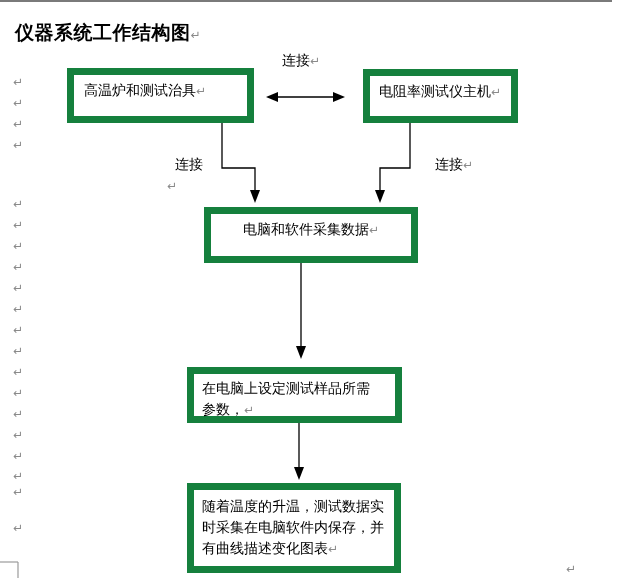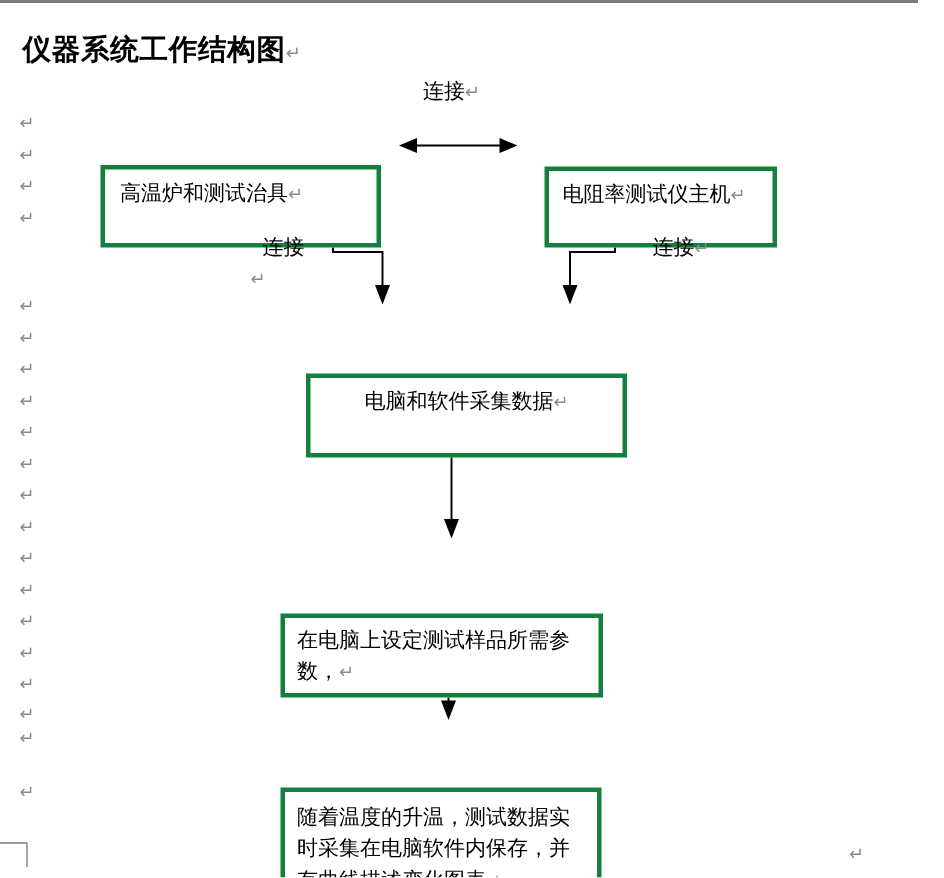--- a/index.html
+++ b/index.html
@@ -41,26 +41,25 @@
   .pilcrow, .pmark {
     color: #8a8a8a;
     font-weight: normal;
     font-size: 12px;
     line-height: 1;
   }
   .pmark { position: absolute; }
 
   .flow-box {
     position: absolute;
-    border: 3px solid #15803d;
+    border: 7px solid #15803d;
     background: #fff;
     font-size: 14px;
     line-height: 21px;
     color: #000;
-    margin-top: 42px;
   }
   .box-furnace   { left: 67px;  top: 68px;  width: 187px; height: 55px; padding: 5px 6px 0 10px; }
   .box-host      { left: 363px; top: 69px;  width: 155px; height: 54px; padding: 5px 6px 0 9px; }
   .box-computer  { left: 204px; top: 207px; width: 214px; height: 56px; padding: 5px 6px 0 6px; text-align: center; }
   .box-params    { left: 187px; top: 367px; width: 215px; height: 56px; padding: 4px 16px 0 8px; }
   .box-result    { left: 187px; top: 483px; width: 214px; height: 90px; padding: 6px 9px 0 8px; }
 
   .connect-label {
     position: absolute;
     font-size: 14px;

